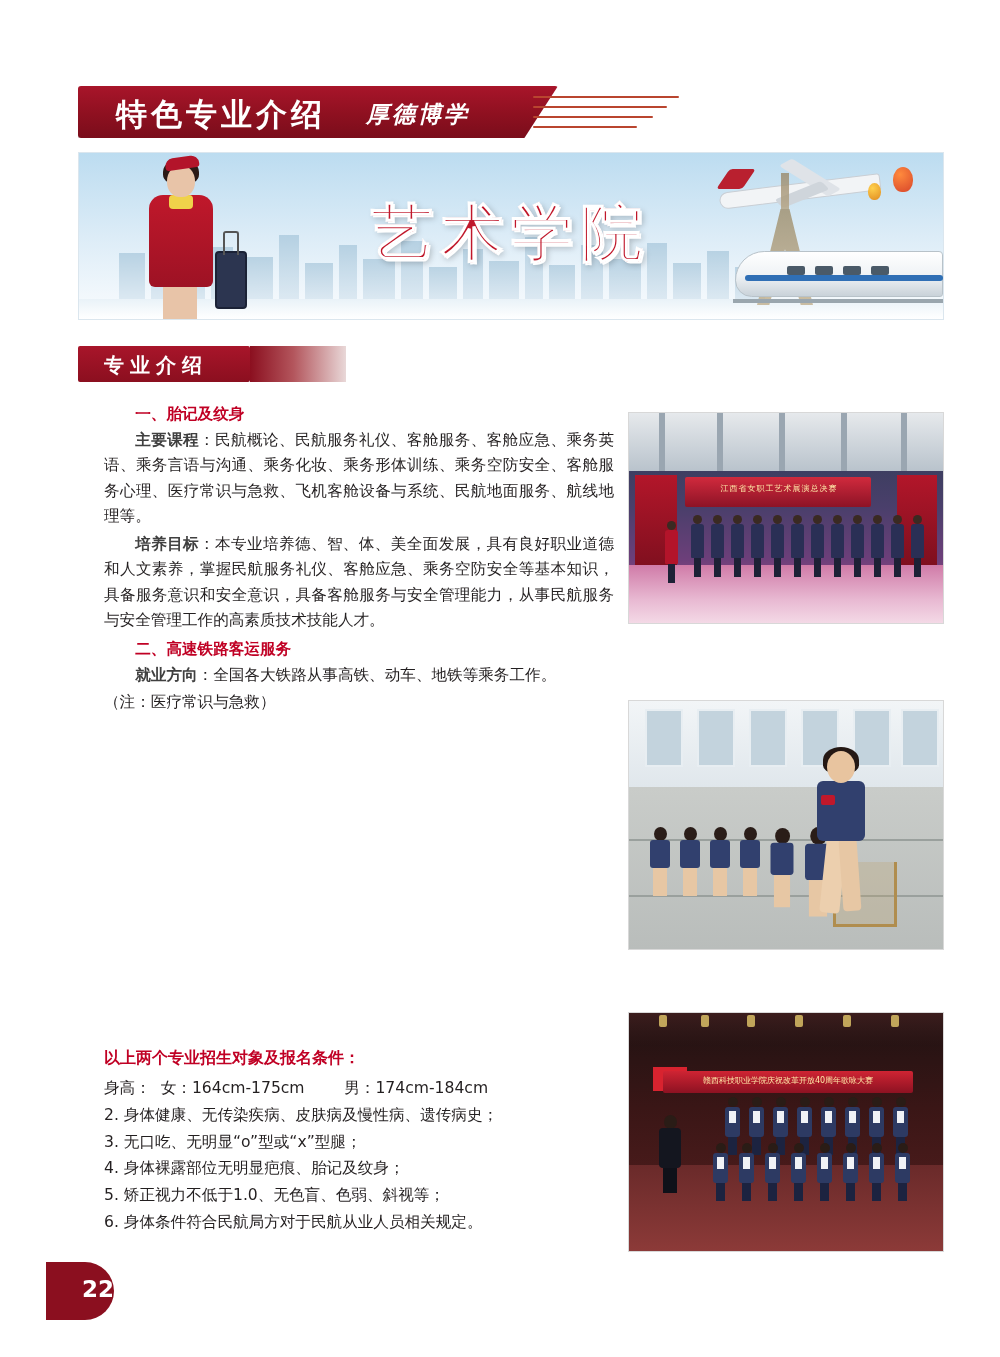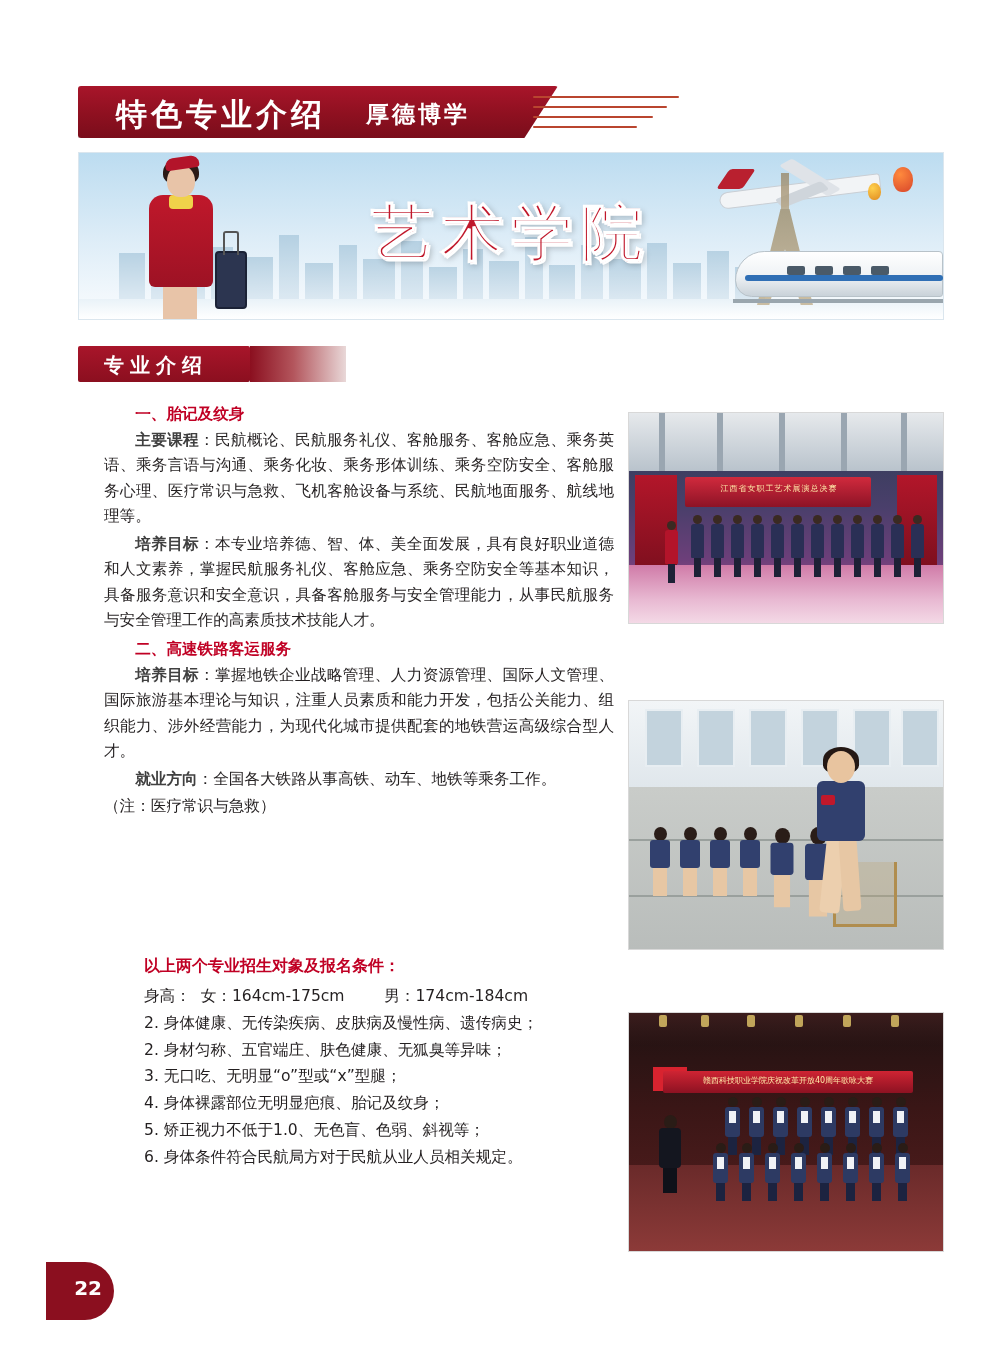--- a/index.html
+++ b/index.html
@@ -60,20 +60,21 @@
   }
   .header-motto {
     position: absolute;
     left: 288px;
     top: 13px;
     color: #ffffff;
     font-size: 23px;
     font-weight: bold;
     letter-spacing: 3px;
     font-family: "DejaVu Serif", "Liberation Serif", serif;
+    font-style: italic;
   }
 
   
   .hero {
     position: absolute;
     left: 78px;
     top: 152px;
     width: 864px;
     height: 166px;
     overflow: hidden;
@@ -292,23 +293,22 @@
     color: #404040;
   }
   .note {
     text-indent: 4em;
   }
 
   
   .req {
     position: absolute;
     left: 104px;
-    top: 956px;
+    top: 1048px;
     width: 470px;
-    margin-left: 40px;
   }
   .req-title {
     color: #c00024;
     font-weight: bold;
     font-size: 16px;
     margin: 0 0 6px 0;
     font-family: "DejaVu Sans", "Liberation Sans", sans-serif;
   }
   .req-line {
     font-size: 15.6px;
@@ -386,23 +386,23 @@
     left: 46px;
     top: 1262px;
     width: 68px;
     height: 58px;
     background: #8b0f1f;
     border-radius: 0 30px 30px 0;
     color: #ffffff;
   }
   .page-num span {
     position: absolute;
-    right: 12px;
+    right: 0;
     top: 14px;
-    font-size: 20px;
+    font-size: 23px;
     font-weight: bold;
     font-family: "DejaVu Sans", "Liberation Sans", sans-serif;
   }
 </style>
 </head>
 <body>
 
 <div class="header-bar">
   <div class="header-ribbon"></div>
   <div class="header-ribbon-tail">
@@ -489,32 +489,30 @@
   <div class="h-red">一、胎记及纹身</div>
 
   <p class="para indent"><span class="lbl">主要课程</span><span>：民航概论、民航服务礼仪、客舱服务、客舱应急、乘务英语、乘务言语与沟通、乘务化妆、乘务形体训练、乘务空防安全、客舱服务心理、医疗常识与急救、飞机客舱设备与系统、民航地面服务、航线地理等。</span></p>
 
   <p class="para indent"><span class="lbl">培养目标</span><span>：本专业培养德、智、体、美全面发展，具有良好职业道德和人文素养，掌握民航服务礼仪、客舱应急、乘务空防安全等基本知识，具备服务意识和安全意识，具备客舱服务与安全管理能力，从事民航服务与安全管理工作的高素质技术技能人才。</span></p>
 
 
   <div class="h-red">二、高速铁路客运服务</div>
 
 
-  <p class="para indent"><span class="lbl">培养目标</span><span>：掌握地铁企业战略管理、人力资源管理、国际人文管理、国际旅游基本理论与知识，注重人员素质和能力开发，包括公关能力、组织能力、涉外经营能力，为现代化城市提供配套的地铁营运高级综合型人才。</span></p>
 
   <p class="para indent"><span class="lbl">就业方向</span><span>：全国各大铁路从事高铁、动车、地铁等乘务工作。</span></p>
 
   <p class="para note">（注：医疗常识与急救）</p>
 </div>
 
 <div class="req">
   <p class="req-title">以上两个专业招生对象及报名条件：</p>
   <p class="req-line">身高：  女：164cm-175cm        男：174cm-184cm</p>
   <p class="req-line">2. 身体健康、无传染疾病、皮肤病及慢性病、遗传病史；</p>
-  <p class="req-line">2. 身材匀称、五官端庄、肤色健康、无狐臭等异味；</p>
   <p class="req-line">3. 无口吃、无明显“o”型或“x”型腿；</p>
   <p class="req-line">4. 身体裸露部位无明显疤痕、胎记及纹身；</p>
   <p class="req-line">5. 矫正视力不低于1.0、无色盲、色弱、斜视等；</p>
   <p class="req-line">6. 身体条件符合民航局方对于民航从业人员相关规定。</p>
 </div>
 
 <div class="photo" id="photo1">
   <div class="p1-bg"></div>
   <div class="p1-ceiling"></div>
   <div class="p1-beam" style="left:30px;"></div>

